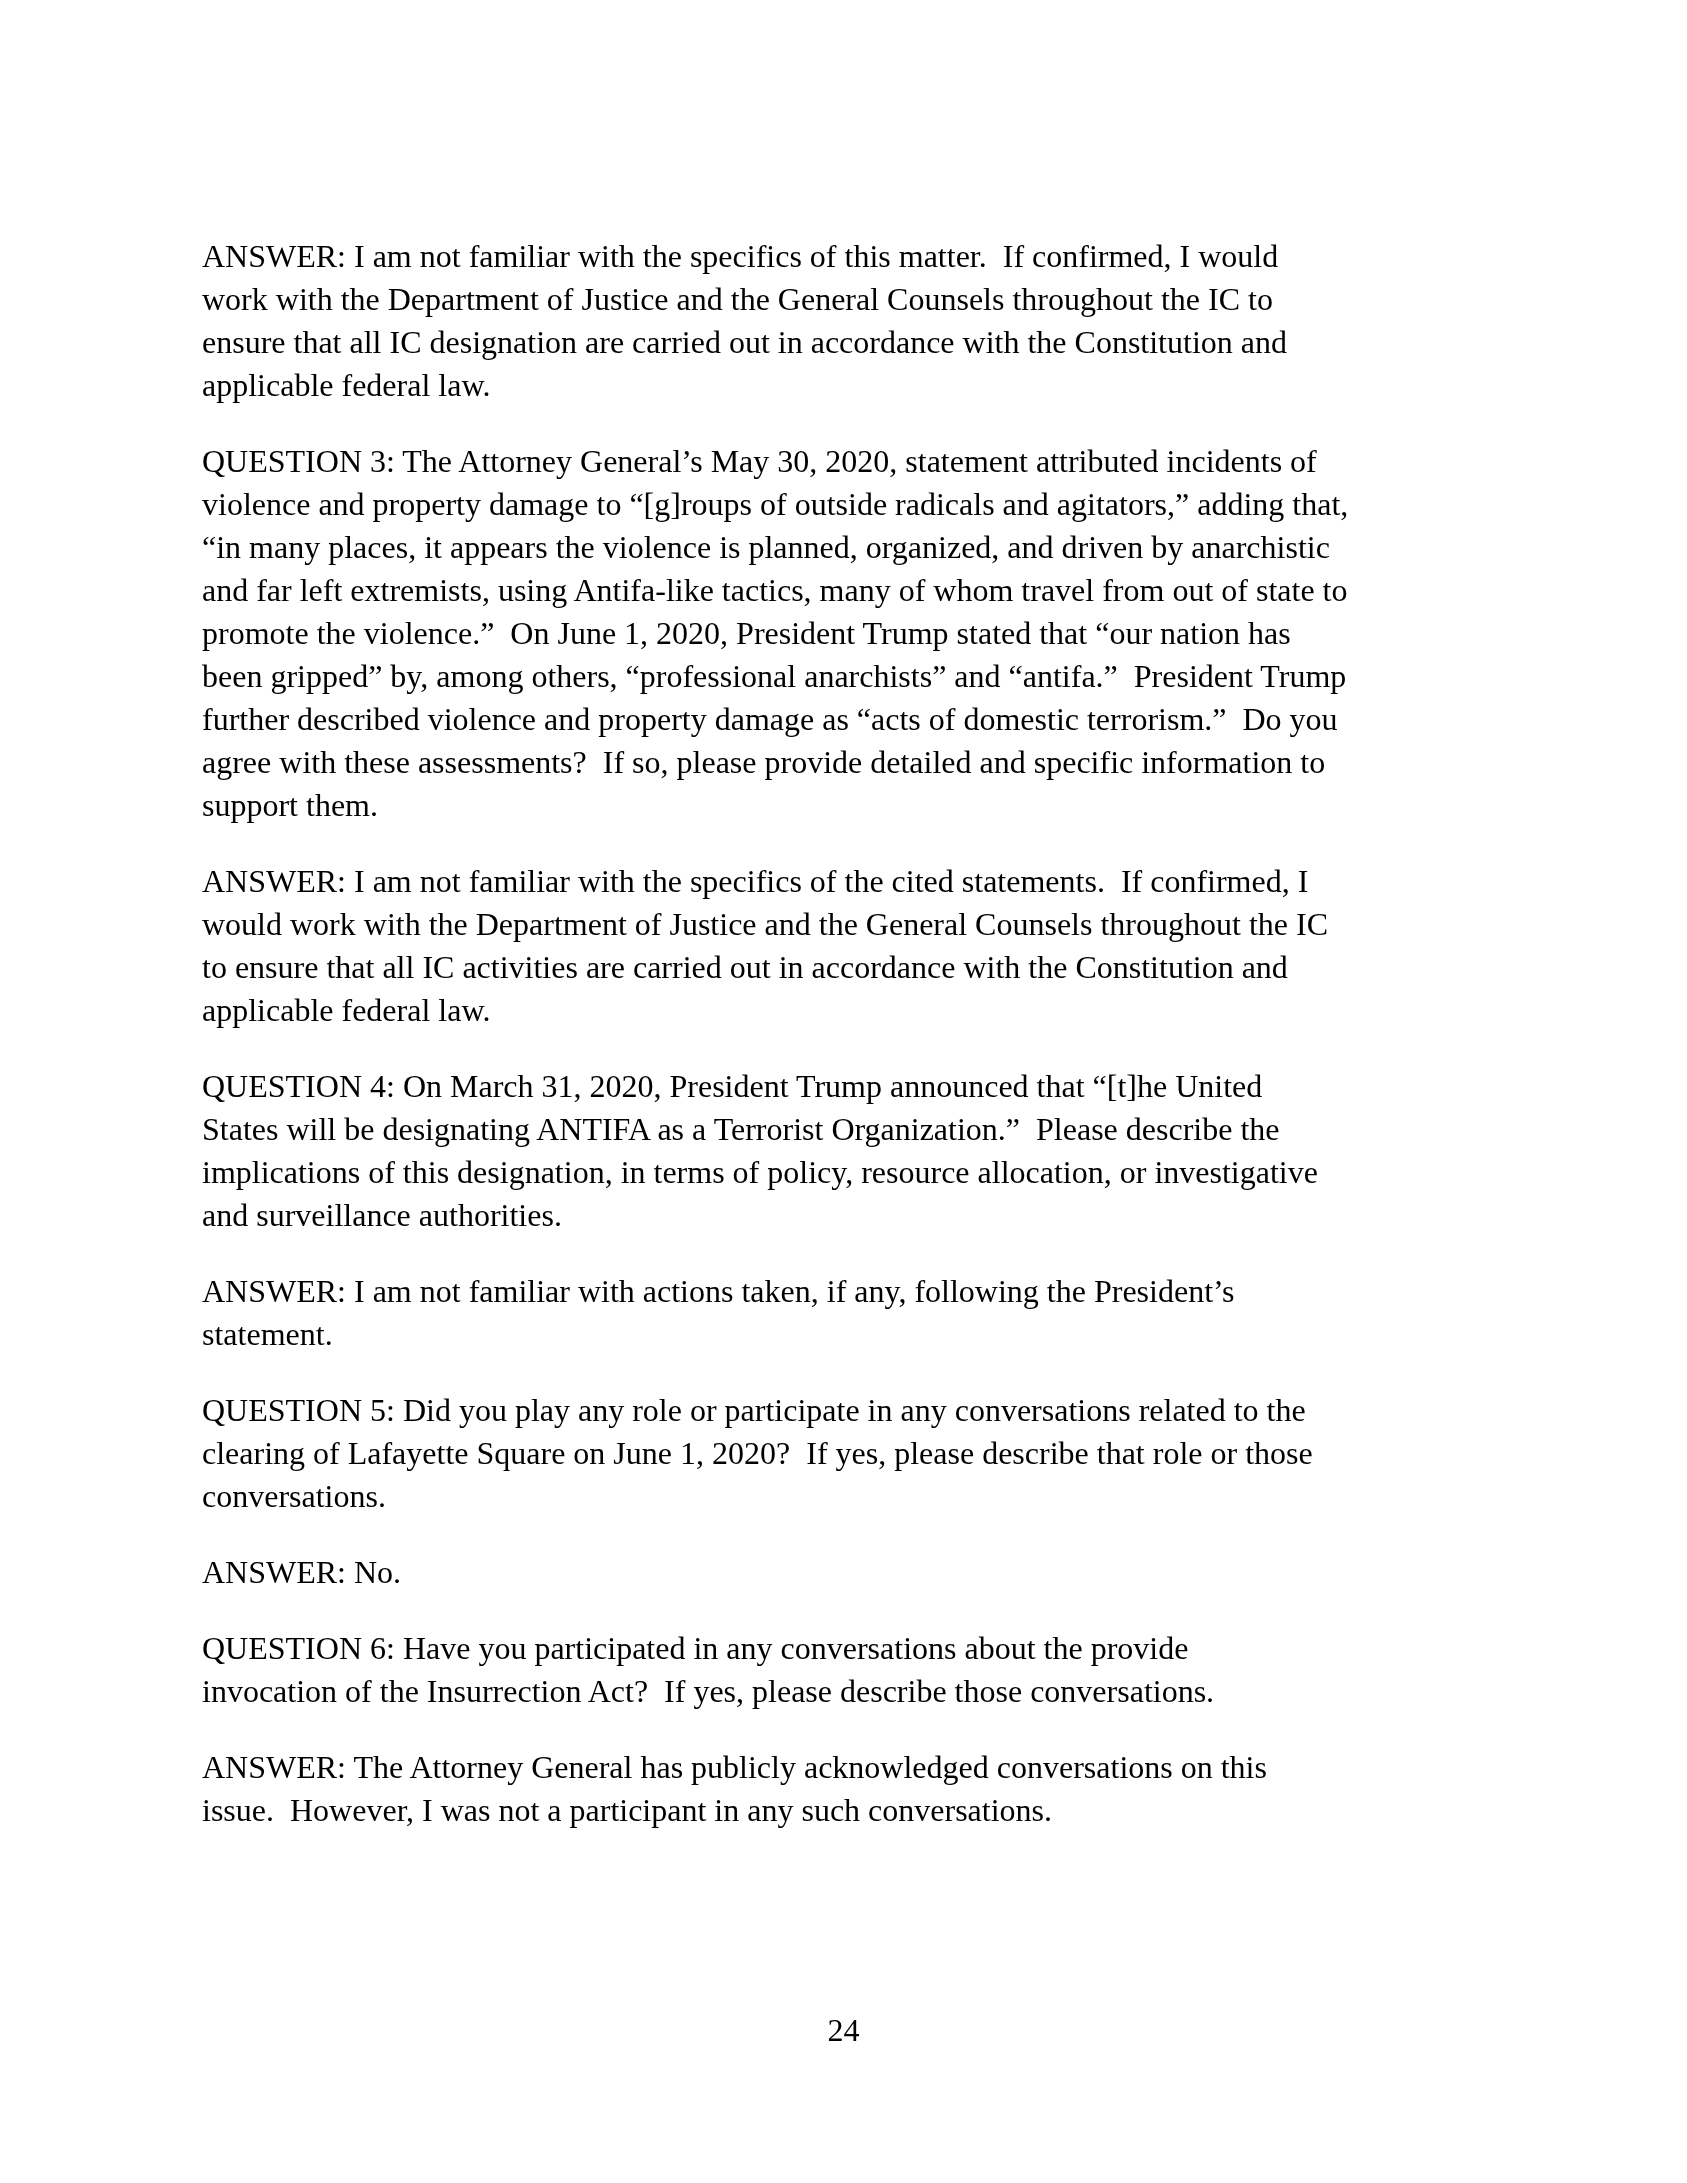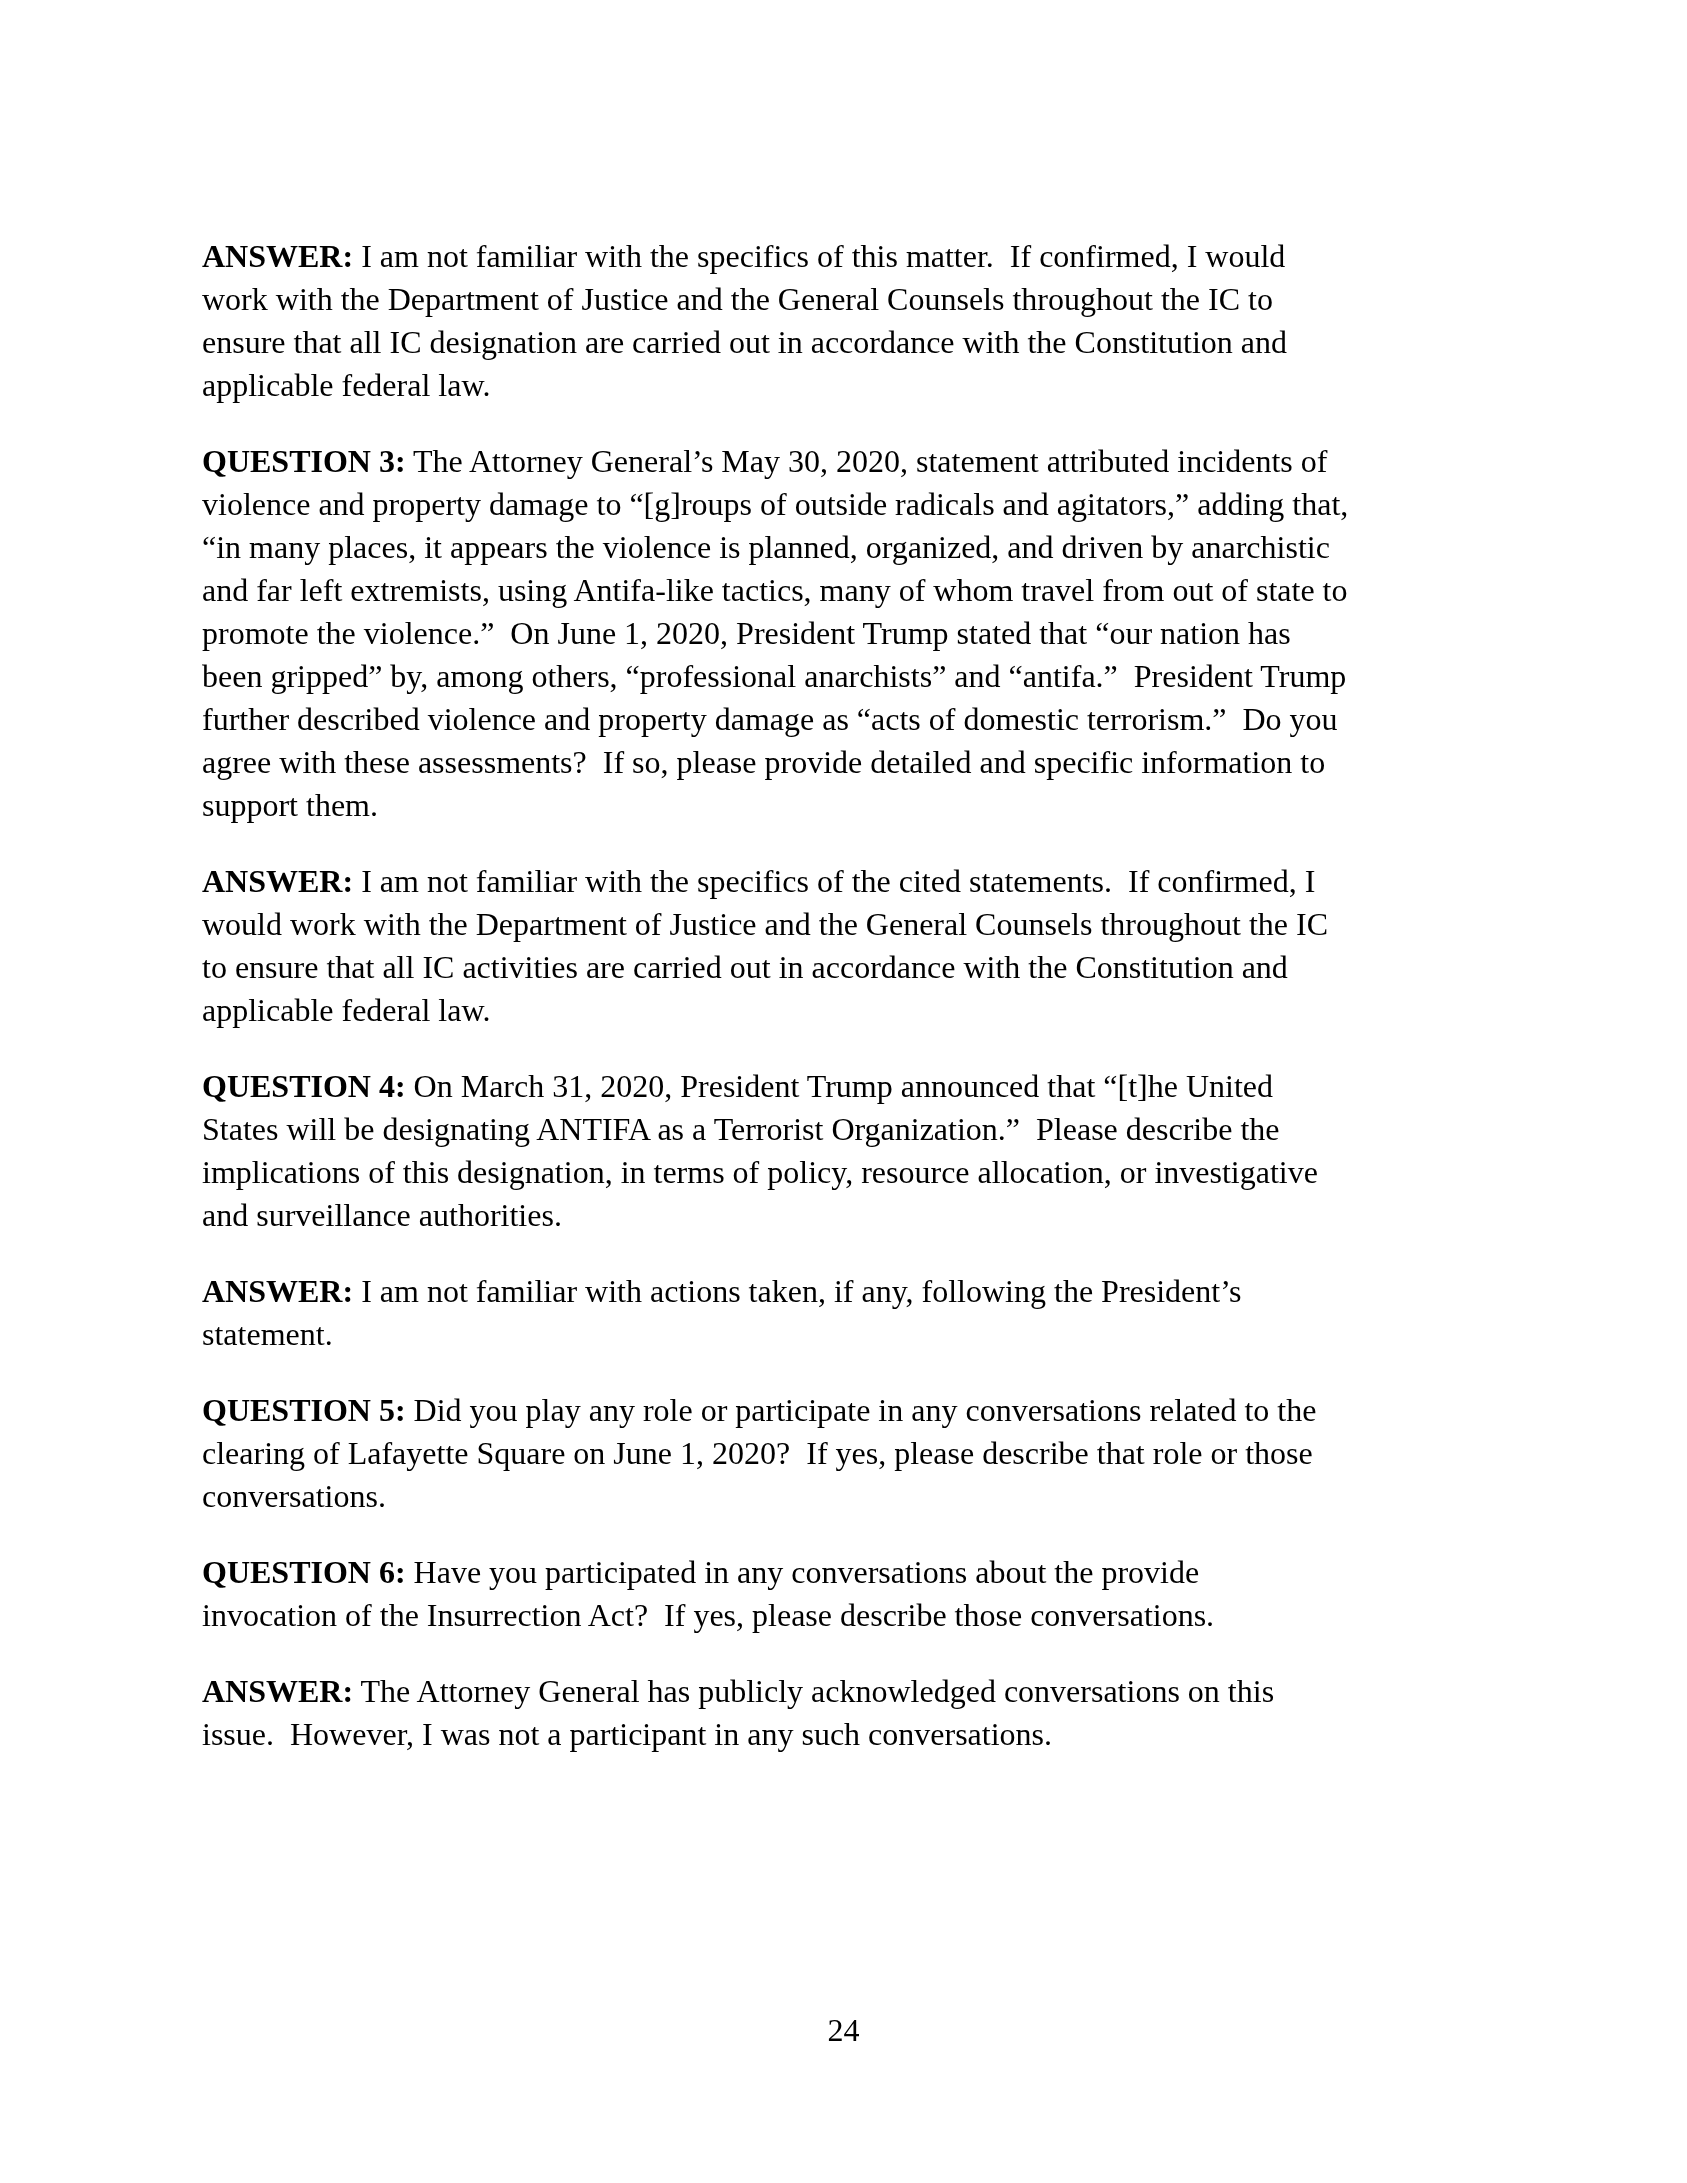--- a/index.html
+++ b/index.html
@@ -28,21 +28,21 @@
     margin: 0 0 33px 0;
     padding: 0;
   }
   p.list-item {
     margin-left: 149px;
   }
   .marker {
     margin-right: 28px;
   }
   .label {
-    font-weight: bold;
+    font-weight: normal;
   }
   .txt {
     white-space: pre-wrap;
   }
   .page-number {
     position: absolute;
     top: 2009px;
     left: 0;
     width: 1687px;
     text-align: center;
@@ -83,20 +83,21 @@
 implications of this designation, in terms of policy, resource allocation, or investigative
 and surveillance authorities.</span></p>
 
     <p class="para"><span class="label">ANSWER:</span><span class="txt"> I am not familiar with actions taken, if any, following the President’s
 statement.</span></p>
 
     <p class="para"><span class="label">QUESTION 5:</span><span class="txt"> Did you play any role or participate in any conversations related to the
 clearing of Lafayette Square on June 1, 2020?  If yes, please describe that role or those
 conversations.</span></p>
 
+    <p class="para"><span class="label">ANSWER:</span><span class="txt"> No.</span></p>
 
     <p class="para"><span class="label">QUESTION 6:</span><span class="txt"> Have you participated in any conversations about the provide
 invocation of the Insurrection Act?  If yes, please describe those conversations.</span></p>
 
     <p class="para"><span class="label">ANSWER:</span><span class="txt"> The Attorney General has publicly acknowledged conversations on this
 issue.  However, I was not a participant in any such conversations.</span></p>
 
   </div>
 
   <div class="page-number">24</div>

